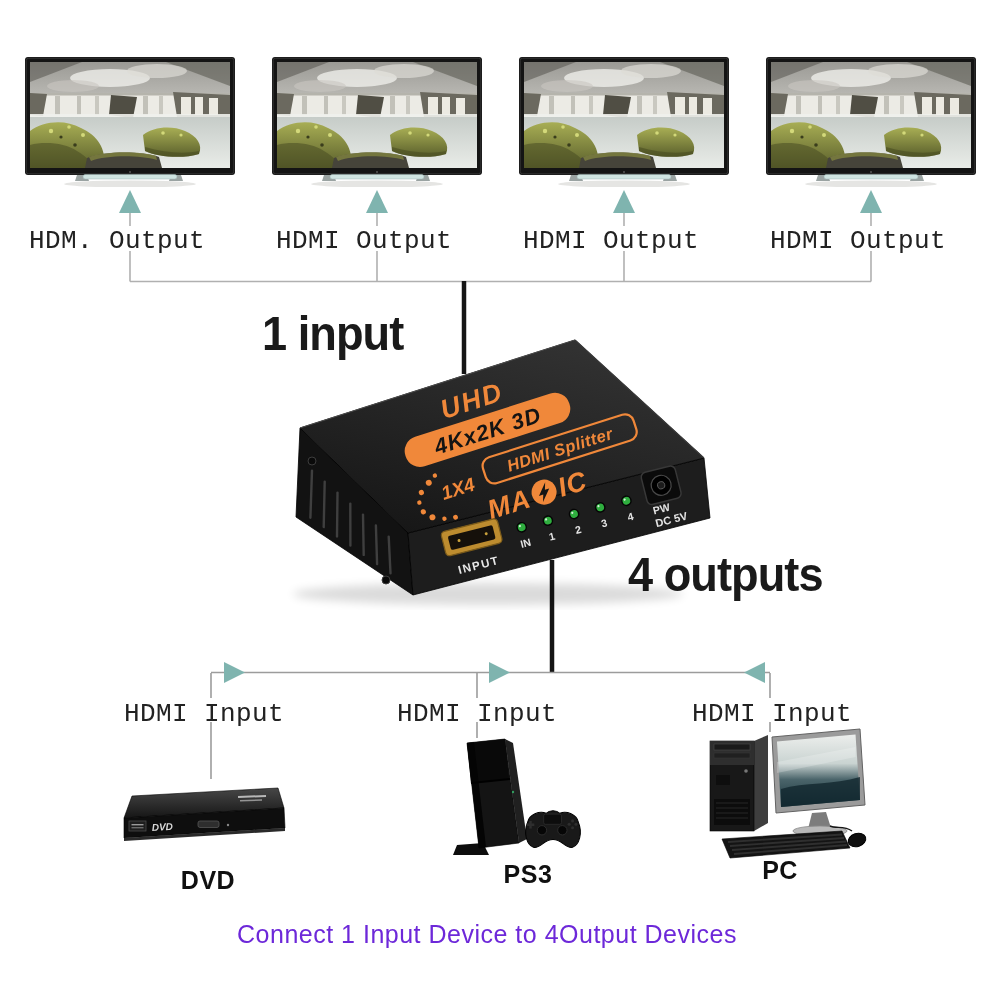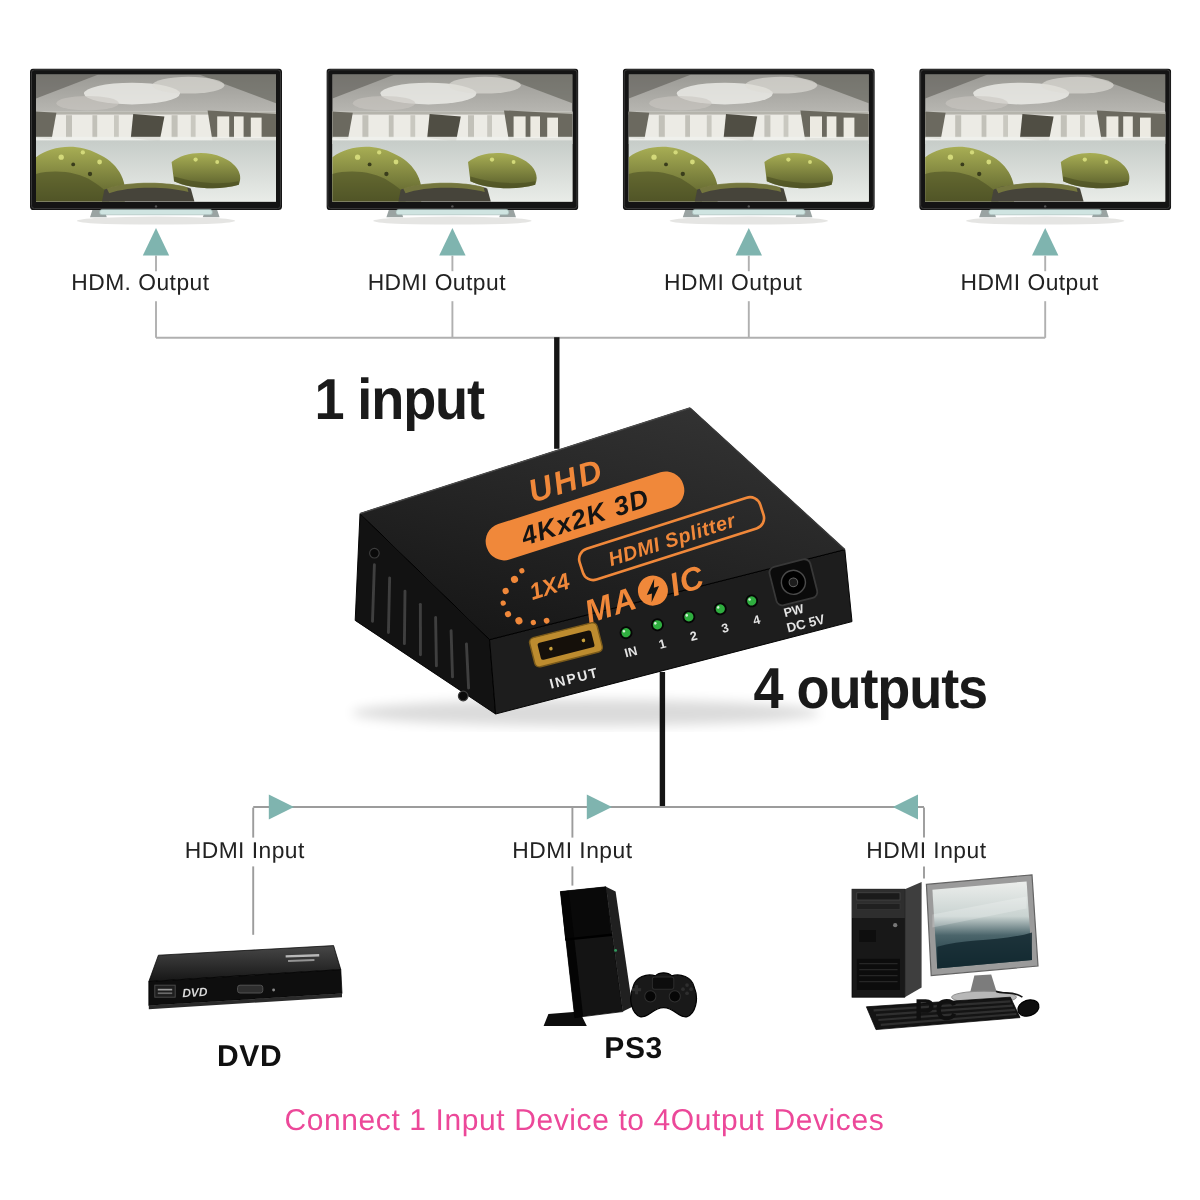--- a/index.html
+++ b/index.html
@@ -1,26 +1,26 @@
 <!DOCTYPE html>
 <html><head>
 <meta charset="utf-8">
 <style>
   html,body{margin:0;padding:0;background:#fff;}
   #canvas{position:relative;width:1000px;height:1000px;background:#ffffff;overflow:hidden;
           font-family:"Liberation Sans",sans-serif;}
   .abs{position:absolute;}
-  .collabel{position:absolute;transform:translateX(-50%);font-size:19px;color:#222;
-            letter-spacing:.4px;white-space:nowrap;}
+  .collabel{position:absolute;transform:translateX(-50%);font-size:26px;color:#222;
+            letter-spacing:.4px;white-space:nowrap;font-family:Liberation Mono, monospace;}
   .devlabel{position:absolute;transform:translateX(-50%);font-size:25px;font-weight:700;
             color:#101010;letter-spacing:.5px;white-space:nowrap;}
   .bigword{position:absolute;font-size:48px;font-weight:800;color:#1a1a1a;
            letter-spacing:-1px;transform:scaleX(.94);transform-origin:left;white-space:nowrap;}
   #caption{position:absolute;left:487px;top:920px;transform:translateX(-50%);
-           font-size:25px;color:#ec4899;letter-spacing:.5px;white-space:nowrap;}
+           font-size:25px;color:#6d28d9;letter-spacing:.5px;white-space:nowrap;}
   svg{display:block;}
   text{font-family:"Liberation Sans",sans-serif;}
 </style>
 </head>
 <body>
 
 <div id="canvas">
 
   <svg width="0" height="0" class="abs" aria-hidden="true">
     <defs>
@@ -312,17 +312,17 @@
         </g>
     </g>
     <g>
       <path d="M158,104 C150,98 142,102 136,99" stroke="#161616" stroke-width="1.4" fill="none"></path>
       <ellipse cx="163" cy="113" rx="9" ry="6.5" transform="rotate(-18 163 113)" fill="#0f0f0f" stroke="#000"></ellipse>
     </g>
   </svg>
 
   <div class="devlabel" style="left:208px;top:866px">DVD</div>
   <div class="devlabel" style="left:528px;top:860px">PS3</div>
-  <div class="devlabel" style="left:780px;top:828px">PC</div>
+  <div class="devlabel" style="left:780px;top:856px">PC</div>
 
   <div id="caption">Connect 1 Input Device to 4Output Devices</div>
 
 </div>
 
 </body></html>

